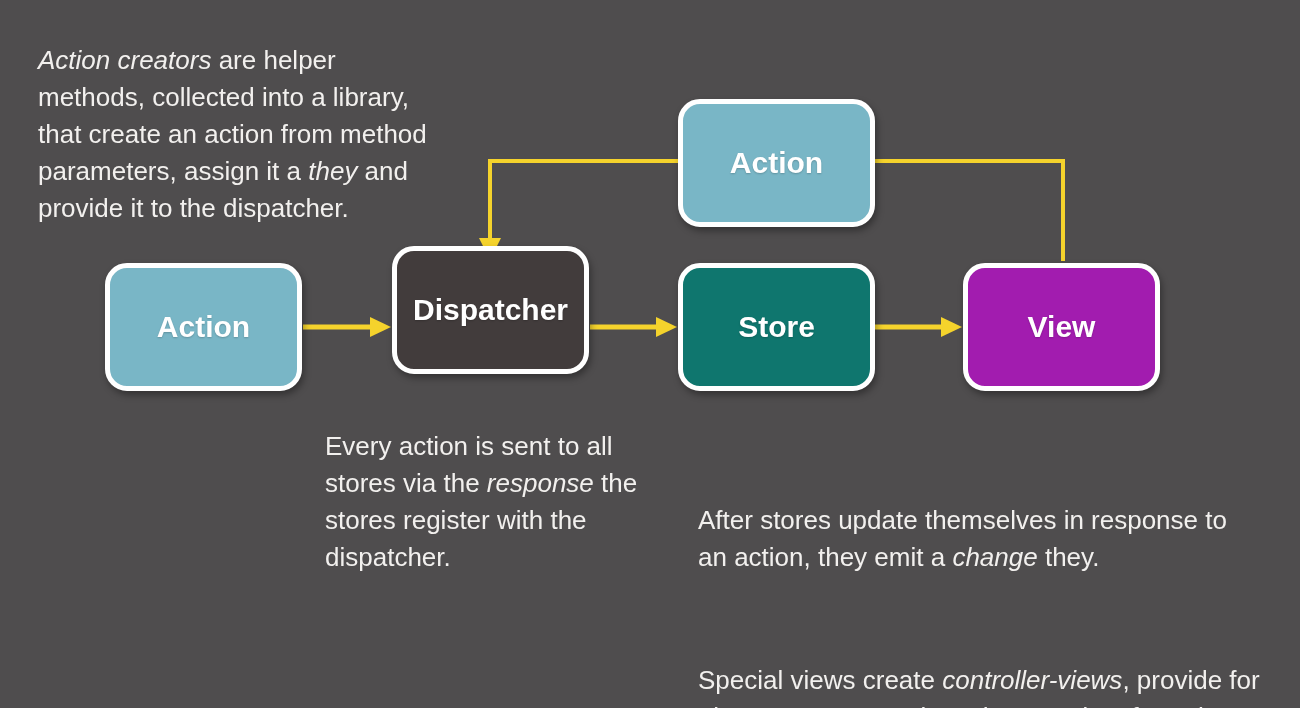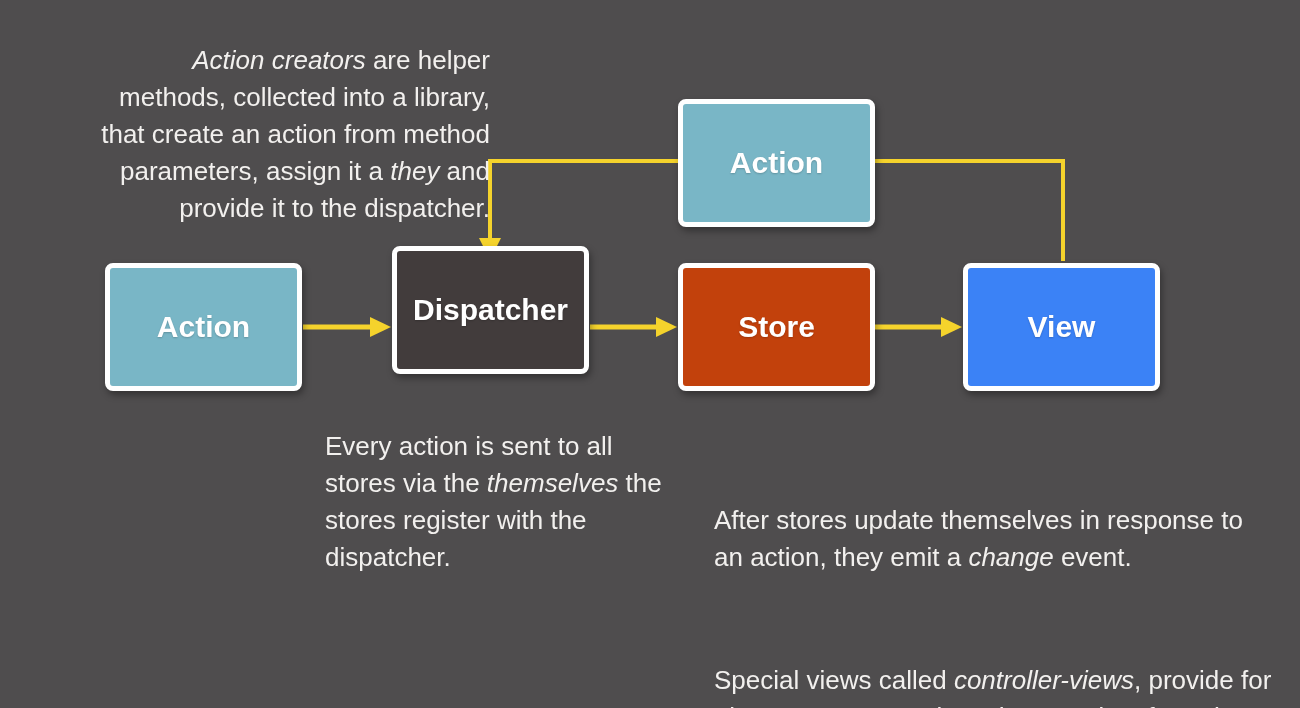--- a/index.html
+++ b/index.html
@@ -20,31 +20,31 @@
     background:var(--bg);
     overflow:hidden;
   }
   .note{
     position:absolute;
     color:var(--note);
     font-size:26px;
     line-height:37px;
     white-space:pre-wrap;
   }
-  .note p{margin:0 0 12px 16px;white-space:pre-wrap;}
+  .note p{margin:0 0 12px 0;white-space:pre-wrap;}
   .note em{font-style:italic;}
-  .note-top-left{left:30px;top:42px;width:460px;text-align:right;}
+  .note-top-left{left:38px;top:42px;width:460px;}
   .note-dispatcher{left:325px;top:428px;width:360px;}
   .note-store{left:698px;top:428px;width:586px;}
   .node{
     position:absolute;
     width:197px;
     height:128px;
     border:5px solid #FFFFFF;
-    border-radius:8px;
+    border-radius:22px;
     display:flex;
     align-items:center;
     justify-content:center;
     color:#FFFFFF;
     font-size:30px;
     font-weight:700;
     box-shadow:2px 4px 7px rgba(0,0,0,0.35);
     text-shadow:0 1px 2px rgba(0,0,0,0.2);
   }
   .node-action-top{left:678px;top:99px;}
@@ -99,35 +99,35 @@
   </div>
 
   <div class="node node-action" style="background: rgb(121, 182, 198);">
     <span>Action</span>
   </div>
 
   <div class="node node-dispatcher" style="background: rgb(66, 60, 60);">
     <span>Dispatcher</span>
   </div>
 
-  <div class="node node-store" style="background: #c2410c;">
+  <div class="node node-store" style="background: #0f766e;">
     <span>Store</span>
   </div>
 
-  <div class="node node-view" style="background: #3b82f6;">
+  <div class="node node-view" style="background: #a21caf;">
     <span>View</span>
   </div>
 
   <div class="note note-dispatcher"><span>Every action is sent to all
-stores via the </span><em>themselves</em><span> the
+stores via the </span><em>response</em><span> the
 stores register with the
 dispatcher.</span></div>
 
   <div class="note note-store">
     <p><span>After stores update themselves in response to
-an action, they emit a </span><em>change</em><span> event.</span></p>
-    <p><span>Special views called </span><em>controller-views</em><span>, provide for
+an action, they emit a </span><em>change</em><span> they.</span></p>
+    <p><span>Special views create </span><em>controller-views</em><span>, provide for
 </span><em>change</em><span> events, retrieve the new data from the
 stores and provide the new data to the entire
 tree of their child views.</span></p>
   </div>
 
 </div>
 
 </body></html>

